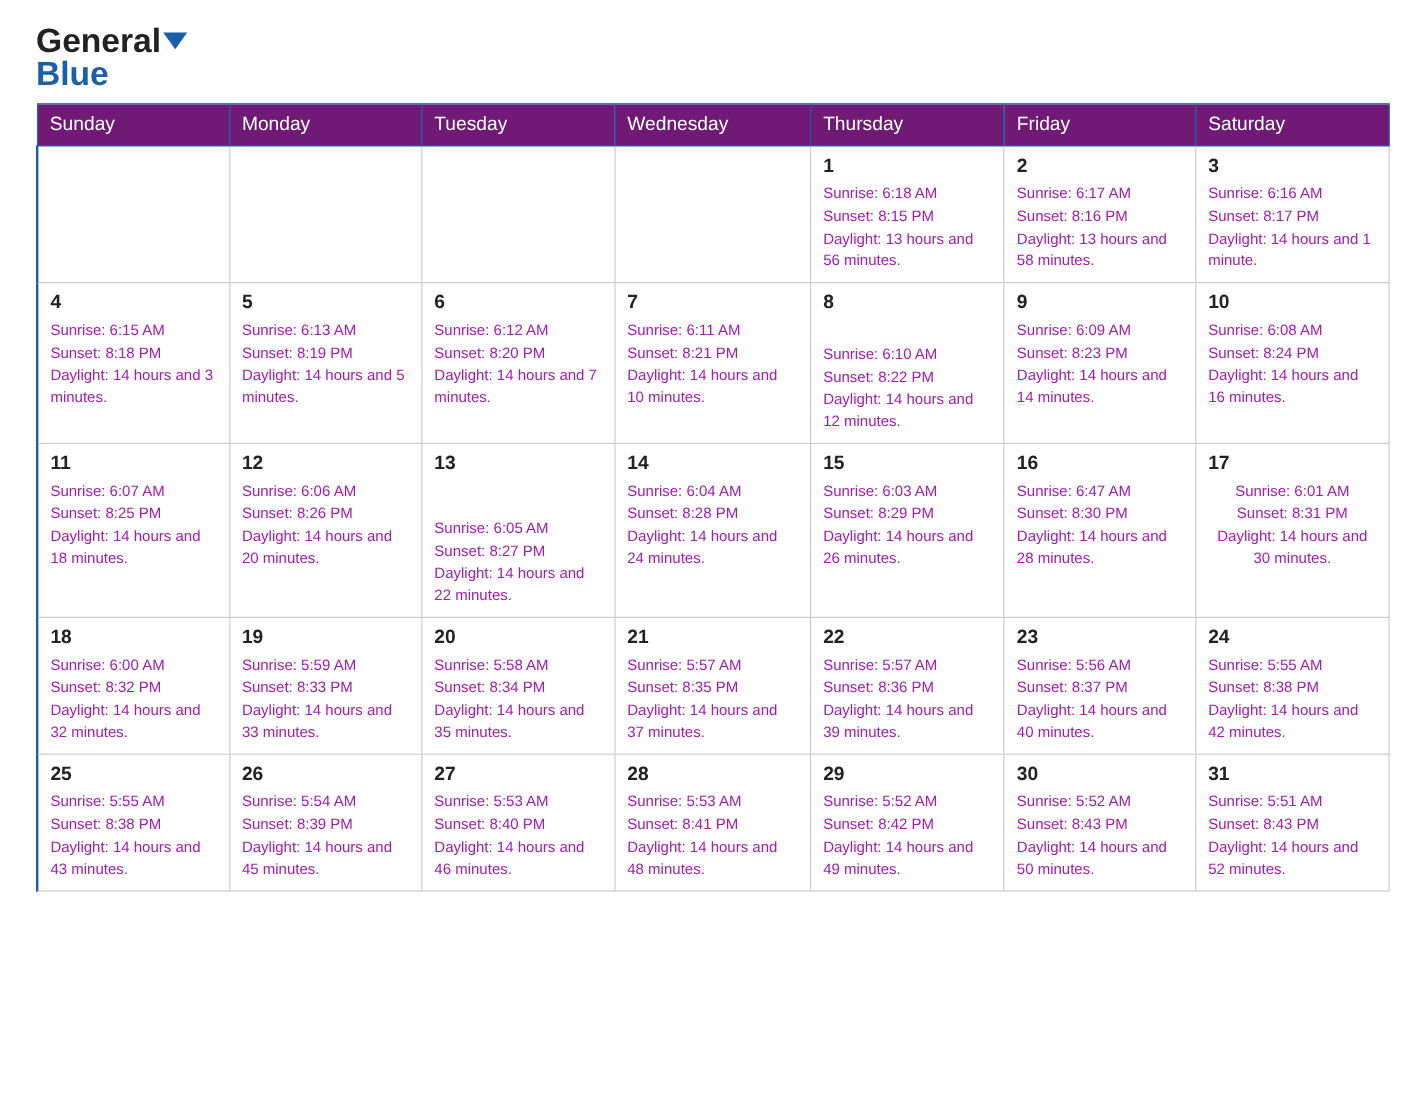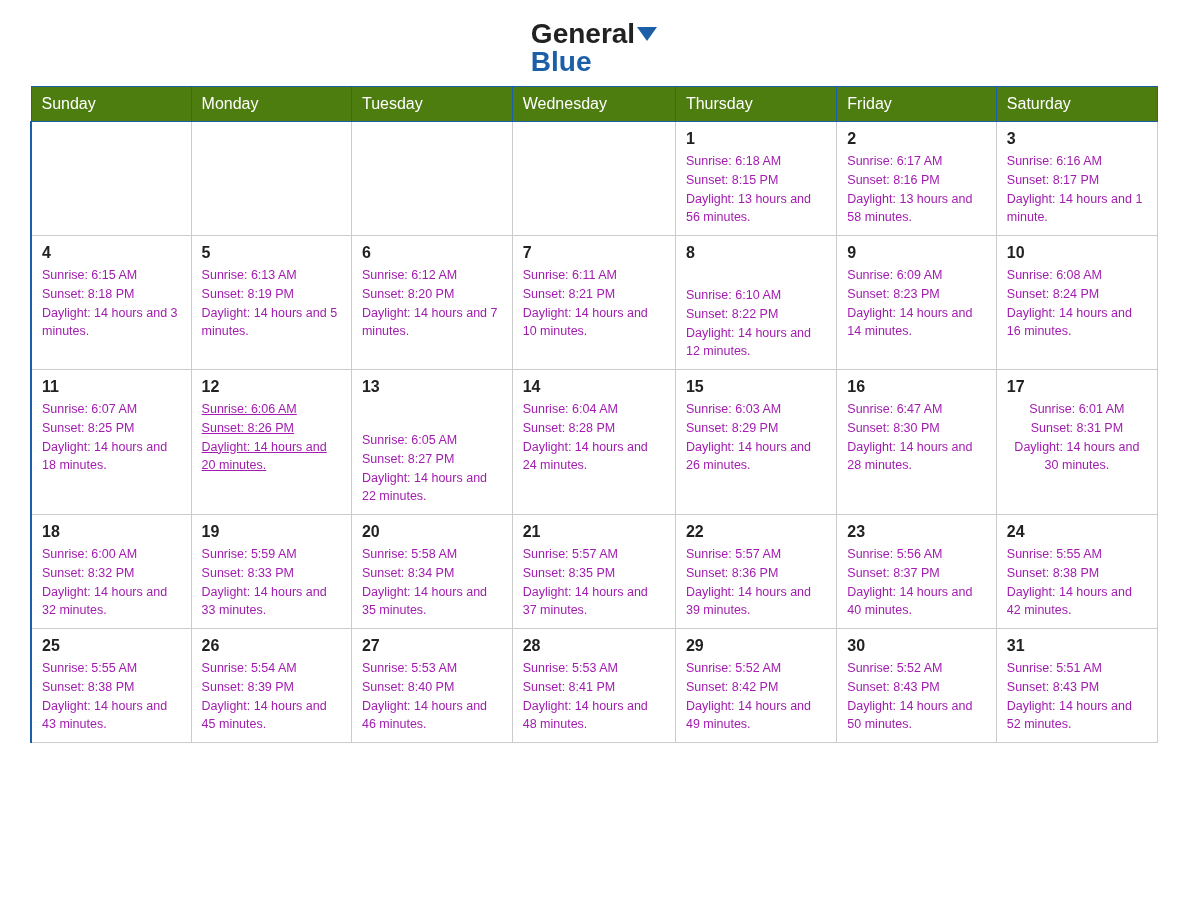--- a/index.html
+++ b/index.html
@@ -6,21 +6,21 @@
     body {
       font-family: Arial, sans-serif;
       background: #fff;
       color: #222;
       width: 1188px;
       min-height: 918px;
       padding: 20px 30px;
     }
     .header {
       display: flex;
-      justify-content: center;
+      justify-content: space-between;
       align-items: flex-start;
       margin-bottom: 10px;
       gap: 40px;
     }
     .logo {
       display: flex;
       flex-direction: column;
       align-items: flex-start;
     }
     .logo-text-general {
@@ -62,21 +62,21 @@
       font-size: 20px;
       color: #444;
       margin-top: 4px;
     }
     table {
       width: 100%;
       border-collapse: collapse;
       margin-top: 10px;
     }
     thead tr th {
-      background: #4d7c0f;
+      background: #701a75;
       color: #fff;
       font-size: 16px;
       font-weight: normal;
       padding: 8px 10px;
       text-align: left;
       border: 1px solid #1a5fa8;
     }
     tbody tr td {
       border: 1px solid #ccc;
       vertical-align: top;
@@ -202,21 +202,21 @@
       </tr>
       <tr>
         <td>
           <span class="day-number">11</span>
           <div class="day-info" style="white-space: pre-line;">Sunrise: 6:07 AM
 Sunset: 8:25 PM
 Daylight: 14 hours and 18 minutes.</div>
         </td>
         <td>
           <span class="day-number">12</span>
-          <div class="day-info" style="white-space: pre-line; text-decoration: underline;">Sunrise: 6:06 AM
+          <div class="day-info" style="white-space: pre-line;">Sunrise: 6:06 AM
 Sunset: 8:26 PM
 Daylight: 14 hours and 20 minutes.</div>
         </td>
         <td>
           <span class="day-number">13</span>
           <div class="day-info" style="white-space: pre-line; margin-top: 35px;">Sunrise: 6:05 AM
 Sunset: 8:27 PM
 Daylight: 14 hours and 22 minutes.</div>
         </td>
         <td>

